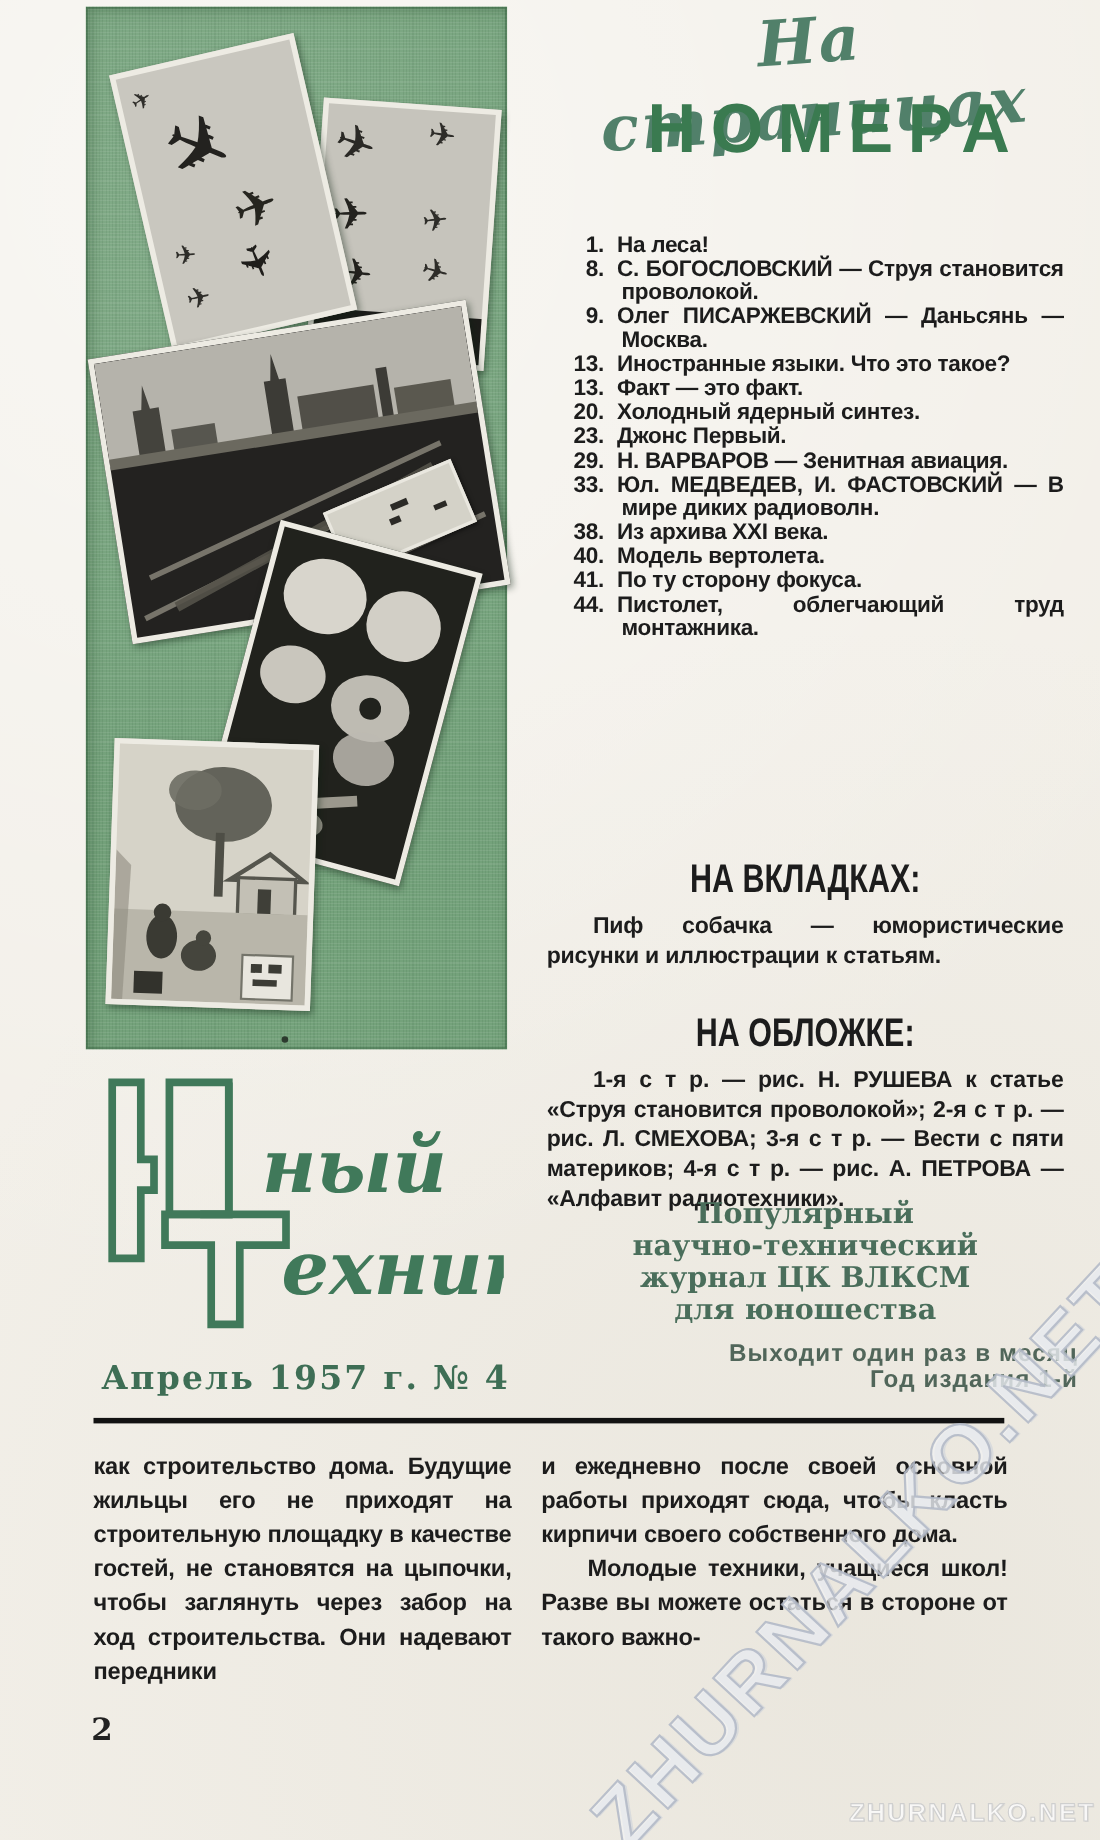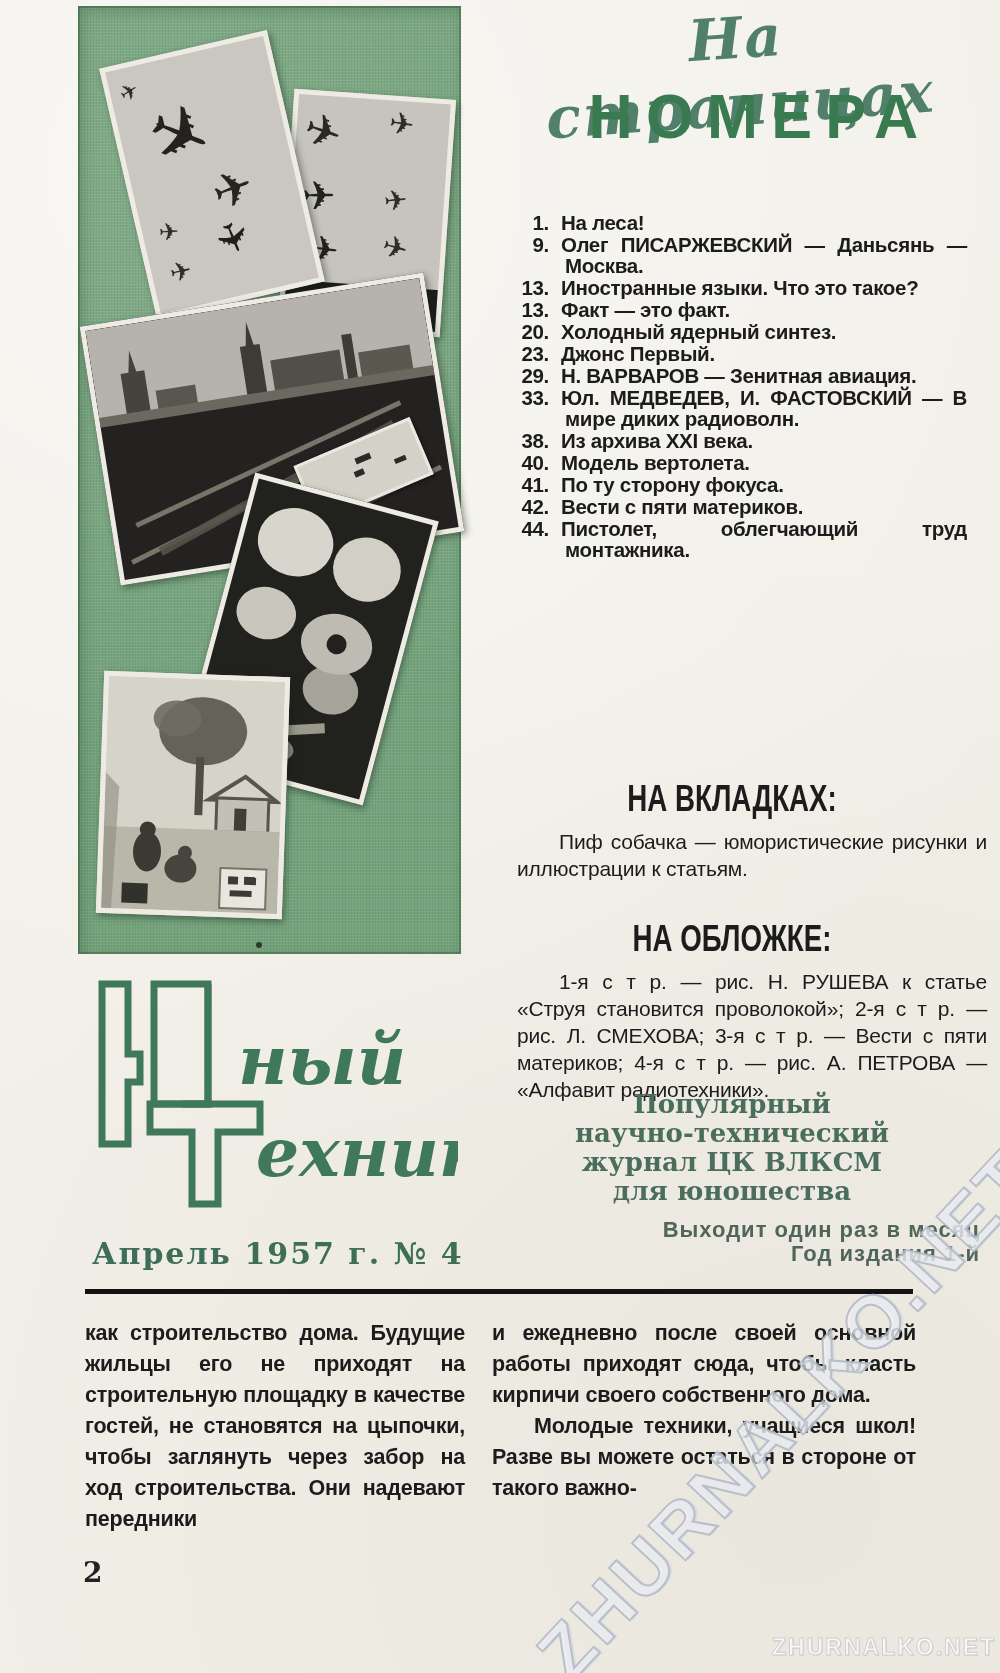--- a/index.html
+++ b/index.html
@@ -46,22 +46,22 @@
     font-weight:bold; font-size:20.5px; line-height:21px; letter-spacing:-0.3px;}
   .toc-item{padding-left:68px; text-indent:-68px; text-align:justify; margin:0 0 1px 0;}
   .toc-num{display:inline-block; min-width:52px; text-align:right; text-indent:0; margin-right:12px;}
   .sec-heading{
     position:absolute; left:497px; width:470px; text-align:center;
     font-weight:bold; font-size:33px; letter-spacing:0px;
     transform:scale(0.84,1.1);
   }
   .para{
     position:absolute; left:497px; width:470px;
-    font-weight:normal; font-size:21px; line-height:27px;
-    text-align:justify; text-indent:42px; letter-spacing:-0.2px;margin-left:20px;
+    font-weight:bold; font-size:21px; line-height:27px;
+    text-align:justify; text-indent:42px; letter-spacing:-0.2px;
   }
   .publisher{
     position:absolute; left:497px; top:1090px; width:470px; text-align:center;
     font-family:"DejaVu Serif", serif; font-weight:bold;
     font-size:26px; line-height:29px; color:#4a6e5b; white-space:pre-line;
   }
   .frequency{
     position:absolute; left:480px; top:1218px; width:500px; text-align:right;
     font-weight:bold; font-size:22px; line-height:24px; color:#51665a; white-space:pre-line;
     letter-spacing:1px;
@@ -200,20 +200,23 @@
   <div class="script-title" style="color:#51806a;">На страницах</div>
   <div class="block-title" style="color:#3a7a50;">НОМЕРА</div>
 
   <div class="toc">
 
       <div class="toc-item">
         <span class="toc-num">1.</span><span>На леса!</span>
       </div>
 
 
+      <div class="toc-item">
+        <span class="toc-num">8.</span><span>С. БОГОСЛОВСКИЙ — Струя становится проволокой.</span>
+      </div>
 
       <div class="toc-item">
         <span class="toc-num">9.</span><span>Олег ПИСАРЖЕВСКИЙ — Даньсянь — Москва.</span>
       </div>
 
       <div class="toc-item">
         <span class="toc-num">13.</span><span>Иностранные языки. Что это такое?</span>
       </div>
 
       <div class="toc-item">
@@ -242,23 +245,20 @@
       </div>
 
       <div class="toc-item">
         <span class="toc-num">40.</span><span>Модель вертолета.</span>
       </div>
 
       <div class="toc-item">
         <span class="toc-num">41.</span><span>По ту сторону фокуса.</span>
       </div>
 
-      <div class="toc-item">
-        <span class="toc-num">42.</span><span>Вести с пяти материков.</span>
-      </div>
 
       <div class="toc-item">
         <span class="toc-num">44.</span><span>Пистолет, облегчающий труд монтажника.</span>
       </div>
 
     </div>
 
   <div class="sec-heading" style="top:780px;">НА ВКЛАДКАХ:</div>
   <div class="para" style="top:828px;">Пиф собачка — юмористические рисунки и иллюстрации к статьям.</div>
 

